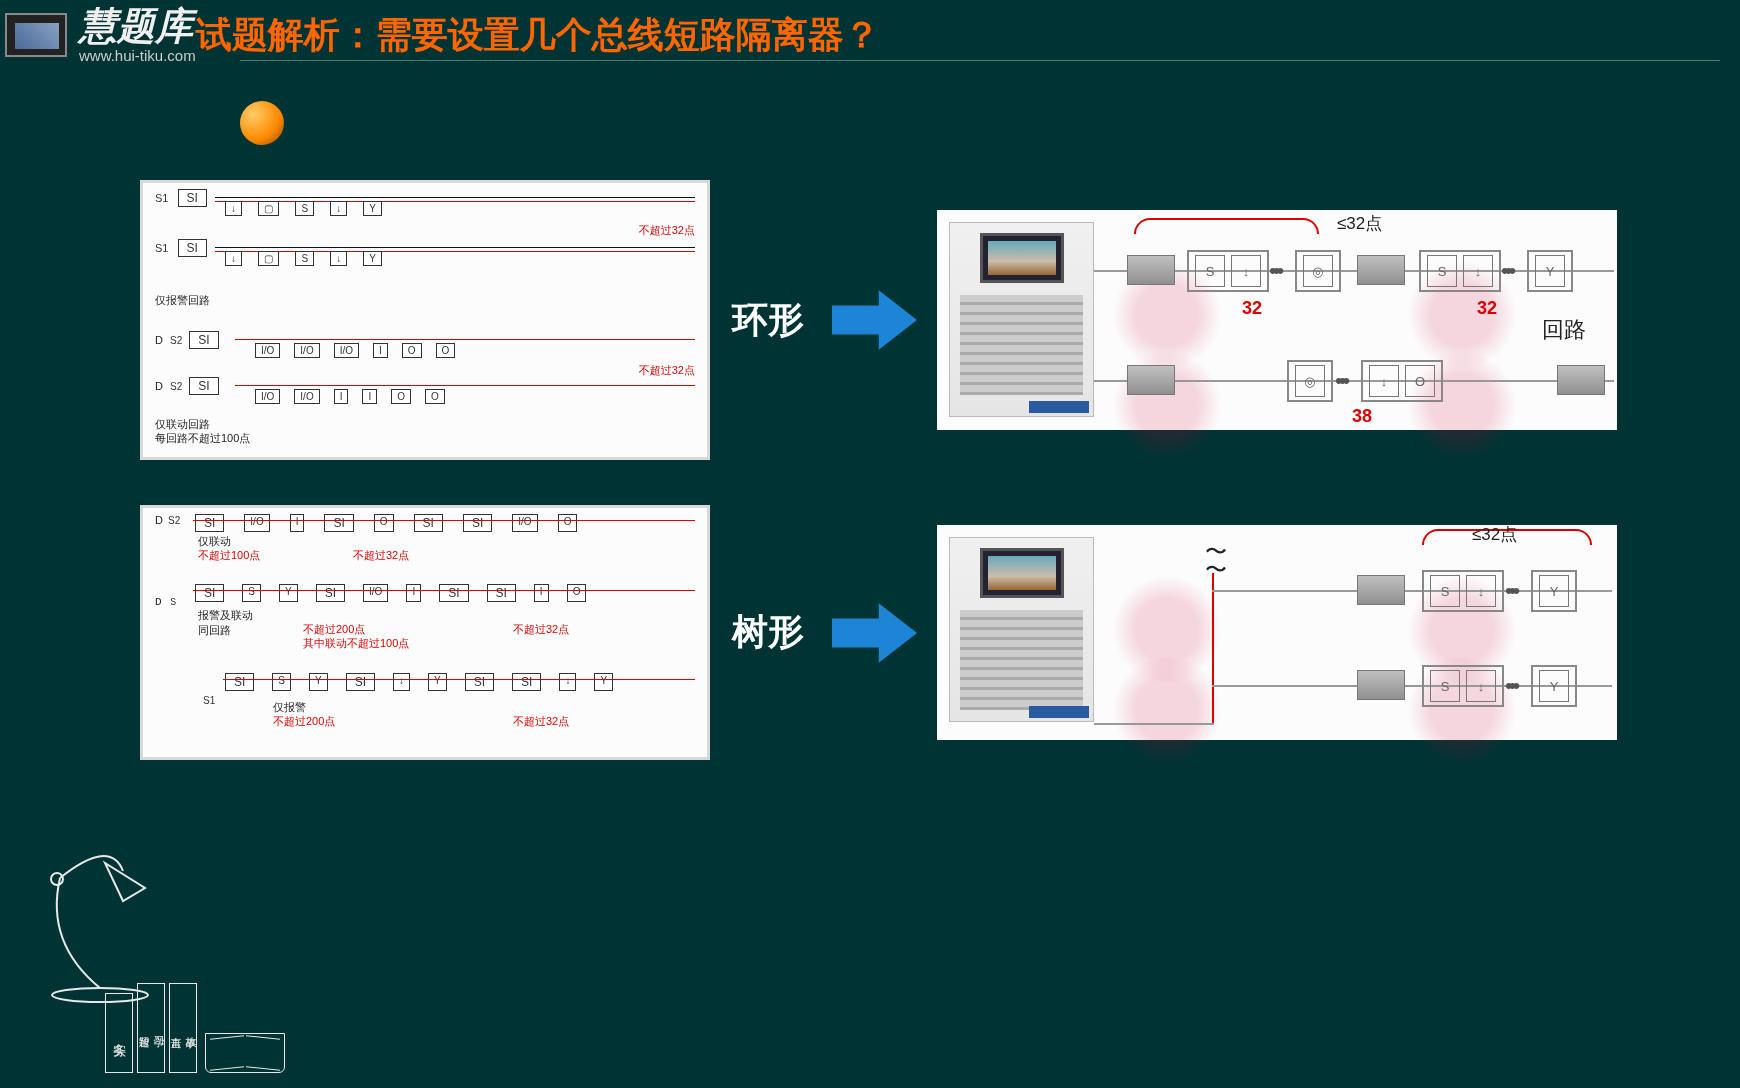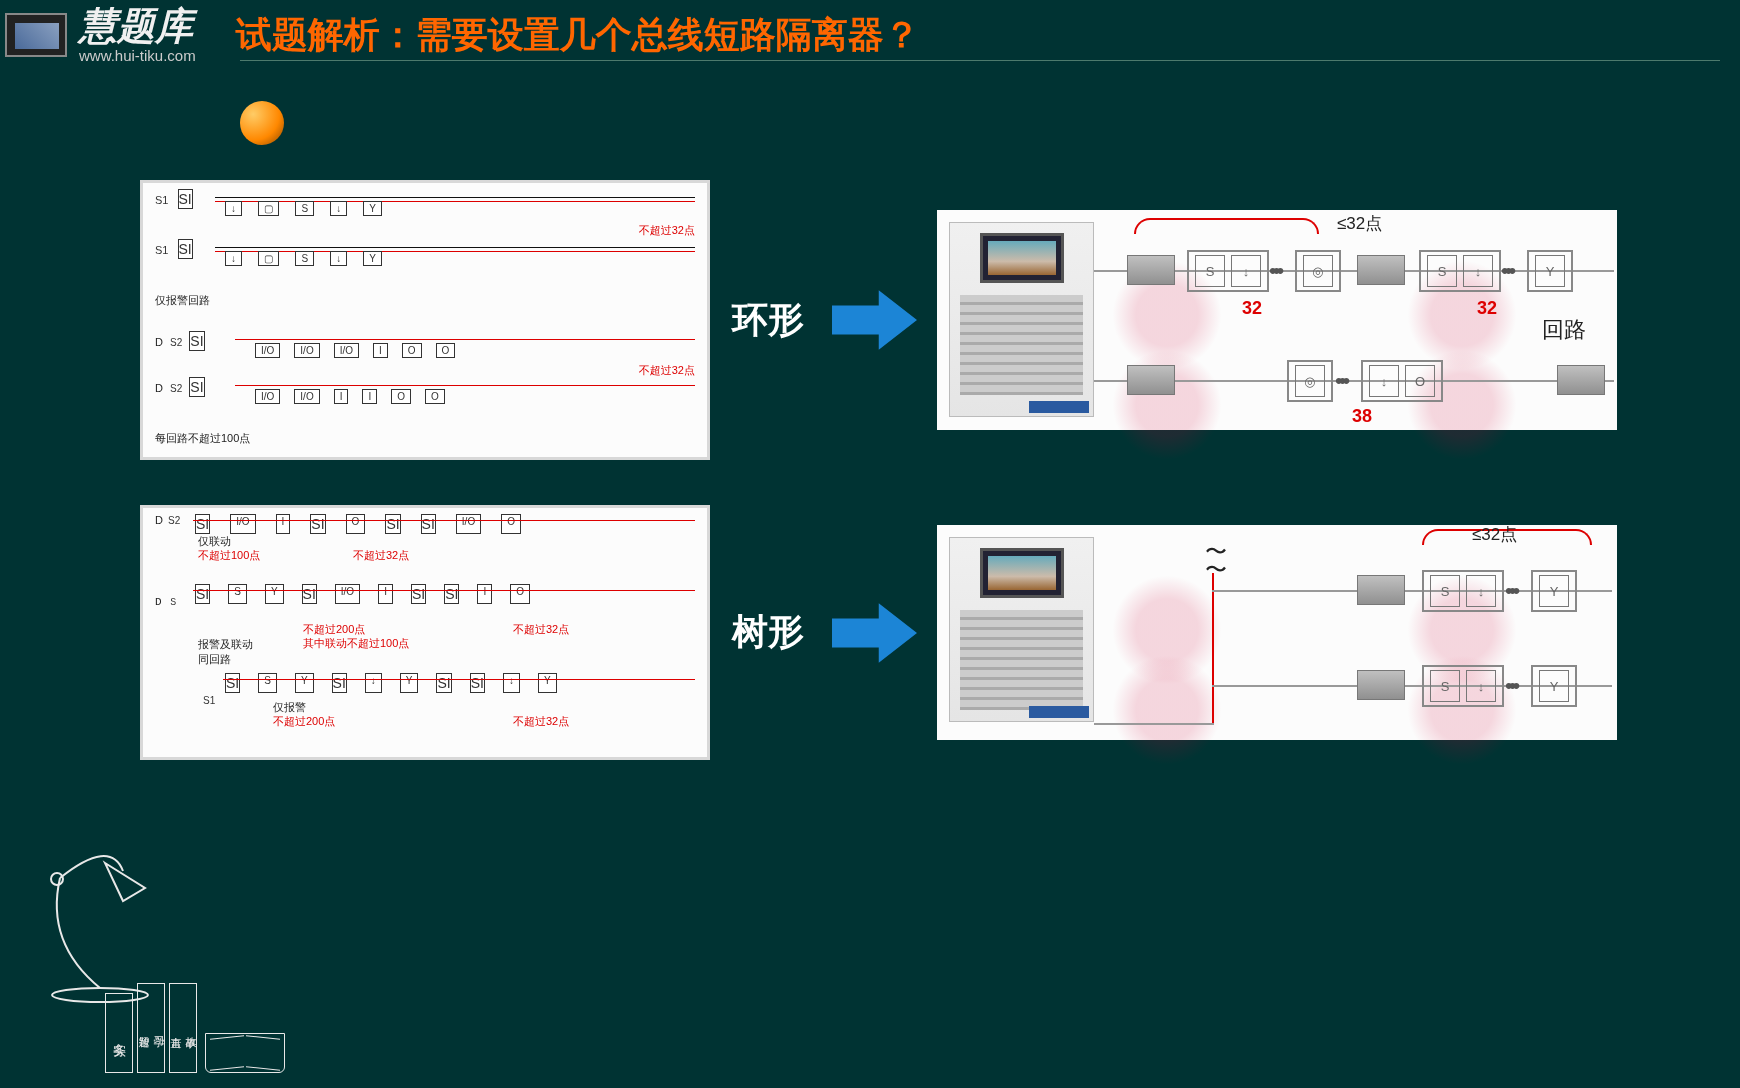--- a/index.html
+++ b/index.html
@@ -43,21 +43,20 @@
   font-weight: bold;
   font-style: italic;
   line-height: 1;
 }
 .brand-url {
   color: #ccc;
   font-size: 15px;
   margin-top: 2px;
 }
 .title {
-  margin-left: 40px;
   color: #ff6600;
   font-size: 36px;
   font-weight: bold;
 }
 .title-qmark { color: #ff6600; }
 .divider {
   margin-left: 240px;
   border-top: 1px solid #4d7a6d;
   width: 1480px;
 }
@@ -112,21 +111,21 @@
   width: 680px;
   height: 220px;
   background: #fcfcfc;
   position: relative;
   font-size: 14px;
 }
 .diagram-right.tree-b { height: 215px; }
 
 
 .dl-row { position: absolute; left: 12px; right: 12px; }
-.si-box { display: inline-block; border: 1px solid #333; padding: 1px 0; font-size: 14px; background: #fff; }
+.si-box { display: inline-block; border: 1px solid #333; padding: 1px 8px; font-size: 12px; background: #fff; }
 .sym-box { display: inline-block; border: 1px solid #333; padding: 1px 5px; font-size: 10px; background: #fff; }
 .red-txt { color: #d00; font-size: 11px; }
 .cn-note { font-size: 11px; color: #222; }
 .red-line { border-top: 1.5px solid #d00; }
 .blk-line { border-top: 1.5px solid #111; }
 .dl-boxrow { display: flex; gap: 16px; margin-left: 70px; }
 .dl-boxrow.small { gap: 14px; }
 
 
 .rd-panel {
@@ -309,20 +308,21 @@
       <div class="red-line" style="position:absolute; left:80px; right:0; top:8px;"></div>
     </div>
     <div class="dl-row dl-boxrow small" style="top:206px; margin-left:100px;">
       <span class="sym-box">I/O</span>
       <span class="sym-box">I/O</span>
       <span class="sym-box">I</span>
       <span class="sym-box">I</span>
       <span class="sym-box">O</span>
       <span class="sym-box">O</span>
     </div>
+    <div class="dl-row" style="top:234px;"><span class="cn-note">仅联动回路</span></div>
     <div class="dl-row" style="top:248px;"><span class="cn-note">每回路不超过100点</span></div>
   </div>
 
   <div class="label-cell">环形</div>
 
   <svg class="arrow" viewBox="0 0 100 70">
     <polygon points="0,18 55,18 55,0 100,35 55,70 55,52 0,52" fill="#1c85d6"></polygon>
   </svg>
 
   <div class="diagram-right">
@@ -410,21 +410,21 @@
       <span class="sym-box">Y</span>
       <span class="si-box">SI</span>
       <span class="sym-box">I/O</span>
       <span class="sym-box">I</span>
       <span class="si-box">SI</span>
       <span class="si-box">SI</span>
       <span class="sym-box">I</span>
       <span class="sym-box">O</span>
     </div>
     <div class="red-line" style="position:absolute; left:50px; right:12px; top:82px;"></div>
-    <div class="dl-row" style="top:100px; left:55px; white-space:pre;margin-top:29px;"><span class="cn-note">报警及联动
+    <div class="dl-row" style="top:100px; left:55px; white-space:pre;"><span class="cn-note">报警及联动
 同回路</span></div>
     <div class="dl-row" style="top:114px; left:160px;"><span class="red-txt">不超过200点</span></div>
     <div class="dl-row" style="top:128px; left:160px;"><span class="red-txt">其中联动不超过100点</span></div>
     <div class="dl-row" style="top:114px; left:370px;"><span class="red-txt">不超过32点</span></div>
 
     <div class="dl-row dl-boxrow small" style="top:165px; margin-left:70px; gap:18px;">
       <span class="si-box">SI</span>
       <span class="sym-box">S</span>
       <span class="sym-box">Y</span>
       <span class="si-box">SI</span>

